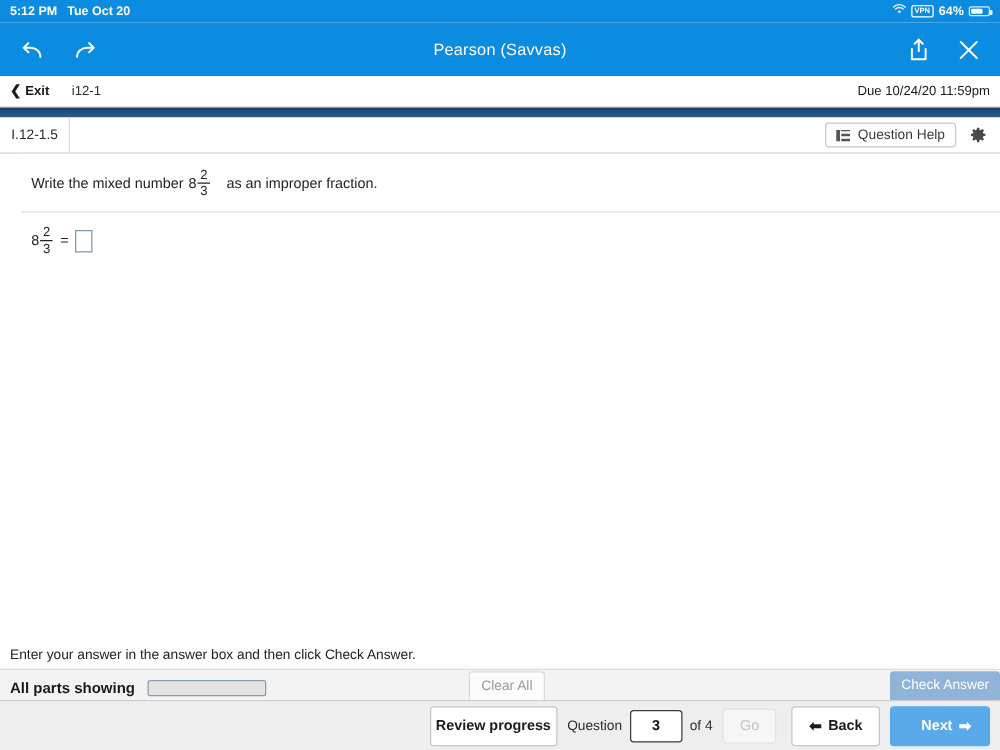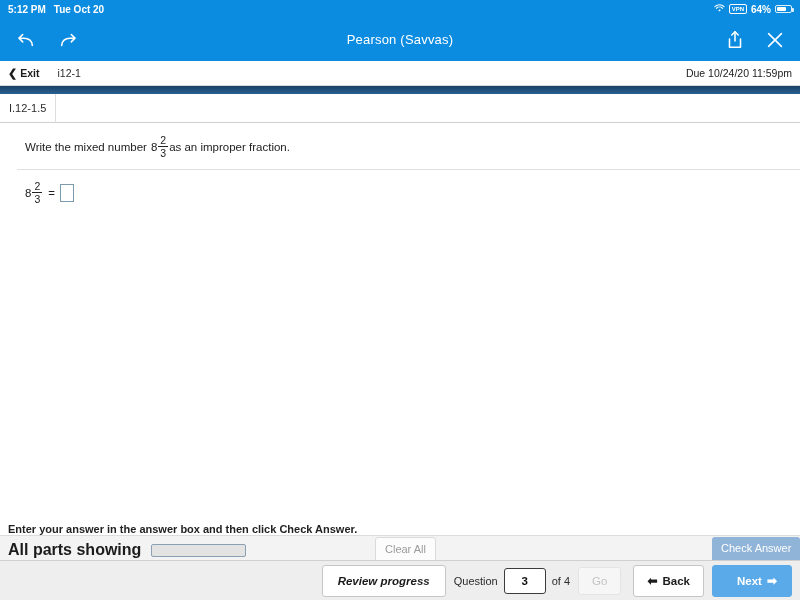--- a/index.html
+++ b/index.html
@@ -123,30 +123,29 @@
   .eq-sign { margin: 0 5px; }
   .answer-box {
     display: inline-block; width: 14px; height: 18px;
     border: 1.5px solid #7c9cae; background: #fff; vertical-align: middle;
   }
 
   
   .instruction {
     position: absolute; top: 512px; left: 0; width: 800px; height: 24px;
     background: #fff; border-bottom: 1px solid #dcdcdc;
-    font-size: 11px; color: #222; display: flex; align-items: flex-end;
+    font-size: 11px; color: #222; display: flex; align-items: center;
     padding: 0 8px;
-    font-weight: bold;
   }
 
   
   .parts-row {
     position: absolute; top: 536px; left: 0; width: 800px; height: 28px;
     background: #f3f3f3; display: flex; align-items: center;
-    padding: 0 8px; font-size: 16px;
+    padding: 0 8px; font-size: 12px;
   }
   .parts-label { font-weight: bold; color: #1b1b1b; }
   .progress-track {
     margin-left: 10px; width: 95px; height: 13px;
     background: #e3e3e3; border: 1px solid #8c9fb3; border-radius: 2px;
     overflow: hidden;
   }
   .progress-fill { height: 100%; width: 100%; background: #4a7fb5; }
   .clear-all-btn {
     position: absolute; left: 375px; top: 537px;
@@ -166,21 +165,21 @@
     background: #eeeeee; border-top: 1px solid #cfcfcf;
     display: flex; align-items: center; justify-content: flex-end;
     gap: 0; padding-right: 8px;
   }
   .btn {
     font-size: 11.5px; color: #1b1b1b; background: #fff;
     border: 1px solid #c6c6c6; border-radius: 3px;
     padding: 7px 11px; display: flex; align-items: center; gap: 5px;
     white-space: nowrap;
   }
-  .btn-review { font-weight: bold; padding: 9px 15px; margin-right: 8px; font-style: italic; }
+  .btn-review { font-weight: bold; padding: 9px 4px; margin-right: 8px; }
   .qnav { display: flex; align-items: center; gap: 6px; margin-right: 8px; font-size: 11px; color: #2b2b2b; }
   .q-input {
     width: 42px; height: 26px; border: 1.5px solid #3c3c3c; border-radius: 3px;
     background: #fff; font-size: 11.5px; font-weight: bold; color: #111;
     text-align: center; font-family: "Liberation Sans", sans-serif;
   }
   .btn-go {
     color: #c3c3c3; background: #f6f6f6; border: 1px solid #e4e4e4;
     padding: 7px 13px; margin-right: 12px;
   }
@@ -259,35 +258,54 @@
       </span>
       <span class="assign-id">i12-1</span>
     </div>
     <span class="due-text">Due 10/24/20 11:59pm</span>
   </div>
 
   <div class="navy-rule"></div>
 
   <div class="title-row">
     <div class="ex-title">I.12-1.5</div>
+    <div class="title-tools">
+      <div class="qhelp-btn">
+        <span class="list-icon">
+          <i></i>
+          <span class="bars">
+              <span></span>
+              <span></span>
+              <span></span>
+            </span>
+        </span>
+        <span>Question Help</span>
+      </div>
+      <span>
+        <svg class="gear-icon" viewBox="0 0 24 24">
+            <path d="M12 8.2a3.8 3.8 0 1 0 0 7.6 3.8 3.8 0 0 0 0-7.6zm0 2.2a1.6 1.6 0 1 1 0 3.2 1.6 1.6 0 0 1 0-3.2z" fill="#4a4a4a"></path>
+            <path d="M10.6 1.8h2.8l.45 2.6 1.6.66 2.1-1.55 2 2-1.55 2.1.66 1.6 2.6.45v2.8l-2.6.45-.66 1.6 1.55 2.1-2 2-2.1-1.55-1.6.66-.45 2.6h-2.8l-.45-2.6-1.6-.66-2.1 1.55-2-2 1.55-2.1-.66-1.6-2.6-.45v-2.8l2.6-.45.66-1.6-1.55-2.1 2-2 2.1 1.55 1.6-.66z" fill="#4a4a4a"></path>
+          </svg>
+      </span>
+    </div>
   </div>
 
   <div class="question-area">
 
     <div class="q-prompt">
       <span>Write the mixed number</span>
       <span class="mixed">
         <span style="margin-left:4px">8</span>
         <span class="frac">
           <span class="num">2</span>
           <span class="bar"></span>
           <span class="den">3</span>
         </span>
       </span>
-      <span style="margin-left:0">as an improper fraction.</span>
+      <span style="margin-left:12px">as an improper fraction.</span>
     </div>
 
     <div class="q-answer-line">
       <span class="mixed">
         <span>8</span>
         <span class="frac">
           <span class="num">2</span>
           <span class="bar"></span>
           <span class="den">3</span>
         </span>

